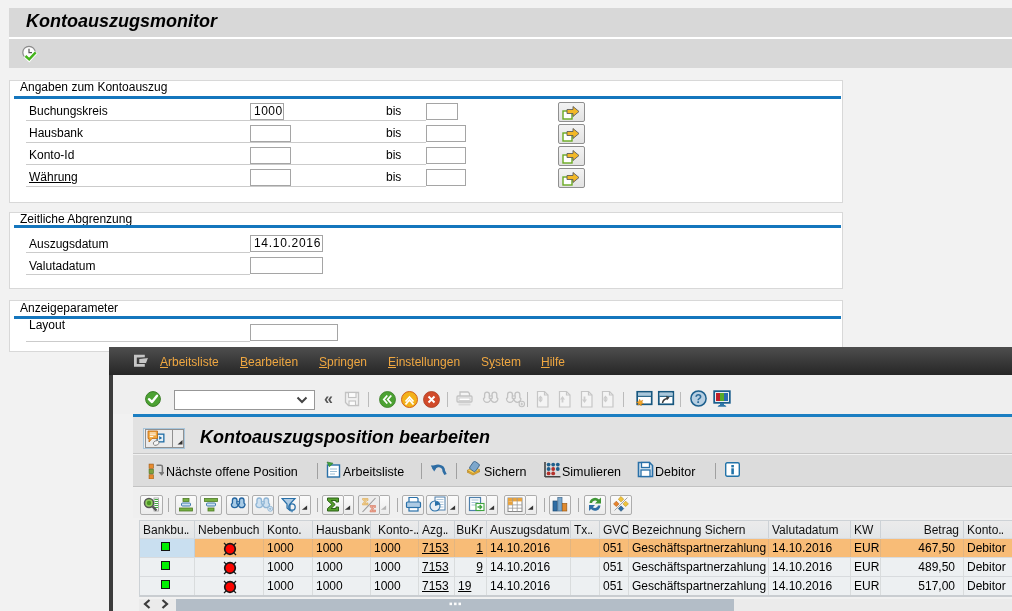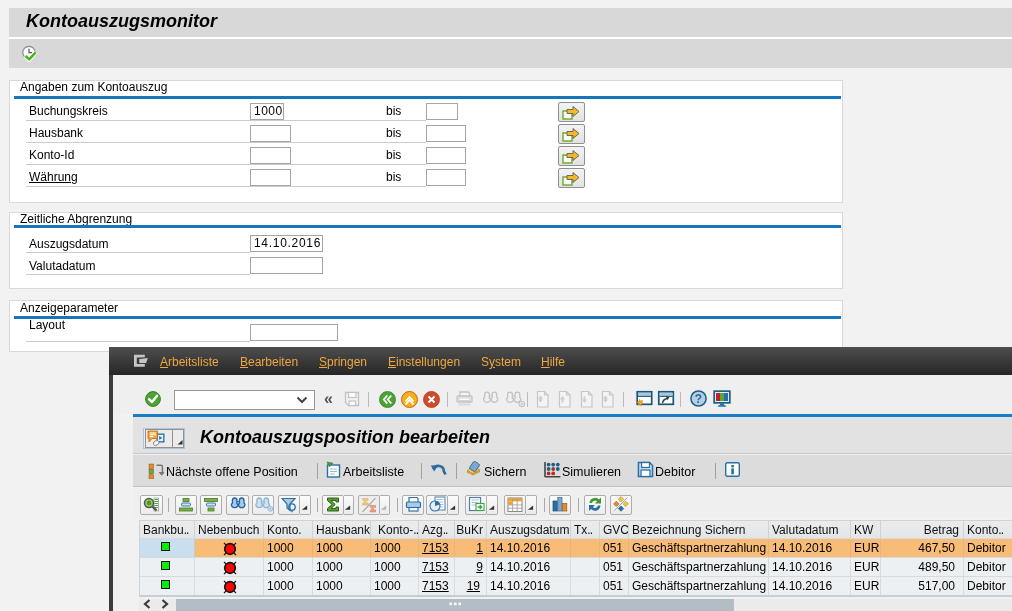--- a/index.html
+++ b/index.html
@@ -479,21 +479,21 @@
 <div class="td r2" style="left:851px;width:30px;">EUR</div>
 <div class="td r2 num" style="left:881px;width:83px;">489,50</div>
 <div class="td r2" style="left:964px;width:48px;border-right:none;">Debitor</div>
 
 <div class="td r3" style="left:139px;width:56px;"></div>
 <div class="td r3" style="left:195px;width:69px;"></div>
 <div class="td r3" style="left:264px;width:49px;">1000</div>
 <div class="td r3" style="left:313px;width:58px;">1000</div>
 <div class="td r3" style="left:371px;width:48px;">1000</div>
 <div class="td r3 lnk" style="left:419px;width:36px;">7153</div>
-<div class="td r3 num lnk" style="left:455px;width:32px;padding-right:6px;text-align:right;">19</div>
+<div class="td r3 num lnk" style="left:455px;width:32px;padding-right:15px;text-align:right;">19</div>
 <div class="td r3" style="left:487px;width:84px;">14.10.2016</div>
 <div class="td r3" style="left:571px;width:29px;"></div>
 <div class="td r3" style="left:600px;width:29px;">051</div>
 <div class="td r3" style="left:629px;width:140px;">Geschäftspartnerzahlung</div>
 <div class="td r3" style="left:769px;width:82px;">14.10.2016</div>
 <div class="td r3" style="left:851px;width:30px;">EUR</div>
 <div class="td r3 num" style="left:881px;width:83px;">517,00</div>
 <div class="td r3" style="left:964px;width:48px;border-right:none;">Debitor</div>
 
 <div class="abs" style="left:161px;top:542px;width:9px;height:9px;background:#00f000;border:1.5px solid #111;"></div>

